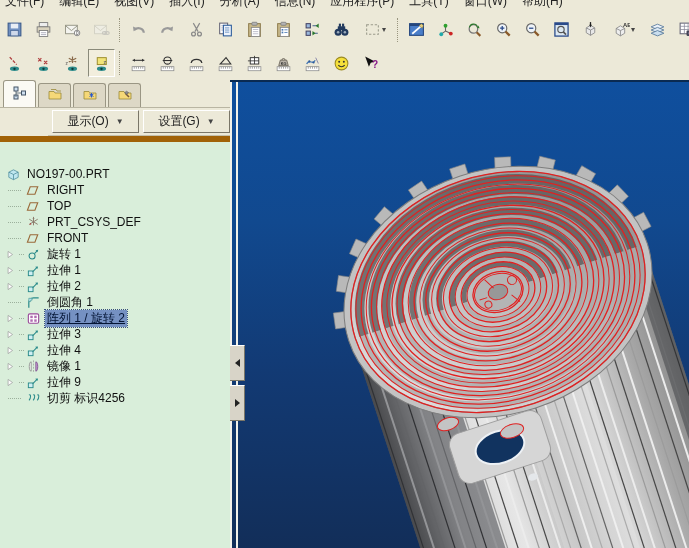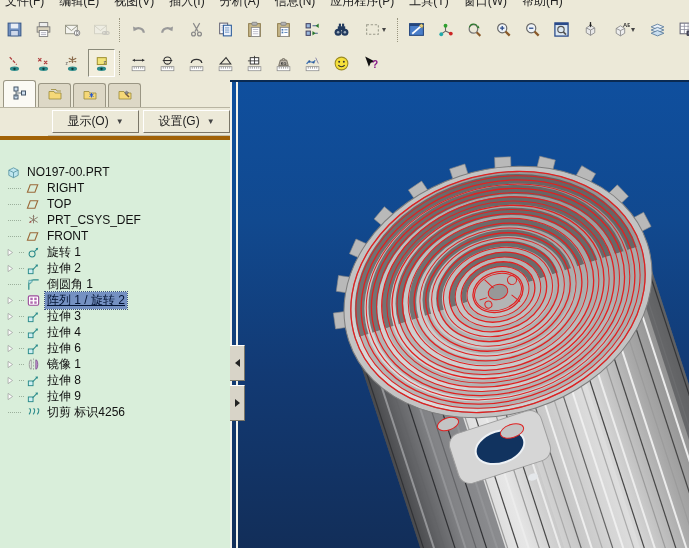--- a/index.html
+++ b/index.html
@@ -24,21 +24,21 @@
   
   #nav{position:absolute;left:0;top:80px;width:230px;bottom:0;background:#ece9d8;display:flex;flex-direction:column;}
   #navtabs{height:27px;display:flex;align-items:flex-end;padding-left:3px;gap:2px;border-bottom:1px solid #b9b5a2;}
   .ntab{width:31px;height:23px;display:flex;align-items:center;justify-content:center;
         background:#ddd8c6;border:1px solid #9a9684;border-bottom:none;border-radius:3px 3px 0 0;}
   .ntab.active{background:#fbfaf4;height:26px;}
   #navbtns{height:27px;display:flex;align-items:center;gap:4px;padding-left:4px;border-bottom:1px solid #c4c0ac;margin-left:48px;}
   .navbtn{width:97px;height:21px;background:#ece9d8;border:1px solid;border-color:#fff #7a7668 #7a7668 #fff;
           display:flex;align-items:center;justify-content:center;gap:6px;font-size:12px;color:#222;}
   .navbtn .caret{font-size:8px;}
-  #tree{flex:1;background:#d9eeda;border-top:4px solid #a16207;overflow:hidden;padding-top:24px;}
+  #tree{flex:1;background:#d9eeda;border-top:6px solid #a16207;overflow:hidden;padding-top:24px;}
   .trow{display:flex;align-items:center;height:16px;padding-left:5px;white-space:nowrap;cursor:default;}
   .tgut{width:20px;flex:0 0 auto;display:flex;align-items:center;}
   .tgut .dots{width:13px;border-bottom:1px dotted #9cb09c;height:1px;margin-left:3px;}
   .ticon{width:17px;flex:0 0 auto;display:flex;align-items:center;justify-content:center;margin-right:3px;}
   .tlabel{font-size:12px;color:#111;padding:0 2px;}
   .trow.selected .tlabel{background:#7591c2;color:#041535;outline:1px dotted #3a507e;text-decoration:underline;}
   
   #viewport{position:absolute;left:230px;right:0;top:80px;bottom:0;border-top:2px solid #0a2a52;
             background:linear-gradient(180deg,#0f4f9e 0%,#11498f 30%,#123a74 62%,#122e59 100%);overflow:hidden;}
   .sashline{position:absolute;top:0;bottom:0;width:2px;background:#f2f1ea;}
@@ -549,20 +549,36 @@
             </svg>
             <span class="dots" style="width:5px"></span>
           </span>
           <span class="ticon">
             <svg width="15" height="15" viewBox="0 0 16 16">
               <rect x="2.5" y="8.5" width="5" height="5" fill="#cfeef2" stroke="#2a8a8a" stroke-width="1"></rect>
               <path d="M7 9.5 12 4.5" stroke="#2a8a8a" stroke-width="1.1" fill="none"></path>
               <path d="M12.8 3.6l-3 .5 2.3 2.3z" fill="#2a8a8a"></path>
             </svg>
           </span>
+          <span class="tlabel">拉伸 1</span>
+        </div>
+        <div class="trow">
+          <span class="tgut">
+            <svg width="11" height="11" viewBox="0 0 16 16">
+              <path d="M4.5 3.5v9l6.5-4.5z" fill="#fcfcfc" stroke="#9a9a9a" stroke-width="1"></path>
+            </svg>
+            <span class="dots" style="width:5px"></span>
+          </span>
+          <span class="ticon">
+            <svg width="15" height="15" viewBox="0 0 16 16">
+              <rect x="2.5" y="8.5" width="5" height="5" fill="#cfeef2" stroke="#2a8a8a" stroke-width="1"></rect>
+              <path d="M7 9.5 12 4.5" stroke="#2a8a8a" stroke-width="1.1" fill="none"></path>
+              <path d="M12.8 3.6l-3 .5 2.3 2.3z" fill="#2a8a8a"></path>
+            </svg>
+          </span>
           <span class="tlabel">拉伸 2</span>
         </div>
         <div class="trow">
           <span class="tgut">
             <span class="dots"></span>
           </span>
           <span class="ticon">
             <svg width="15" height="15" viewBox="0 0 16 16">
               <path d="M3 13.5V8a5 5 0 0 1 5-5h5.5" fill="none" stroke="#2a8a8a" stroke-width="1.3"></path>
               <path d="M3 3.5h3.5v2h-1.5v1.5H3z" fill="#bfe6ef" stroke="#2a8a8a" stroke-width=".6"></path>
@@ -622,58 +638,26 @@
         </div>
         <div class="trow">
           <span class="tgut">
             <svg width="11" height="11" viewBox="0 0 16 16">
               <path d="M4.5 3.5v9l6.5-4.5z" fill="#fcfcfc" stroke="#9a9a9a" stroke-width="1"></path>
             </svg>
             <span class="dots" style="width:5px"></span>
           </span>
           <span class="ticon">
             <svg width="15" height="15" viewBox="0 0 16 16">
-              <rect x="2.5" y="8.5" width="5" height="5" fill="#cfeef2" stroke="#2a8a8a" stroke-width="1"></rect>
-              <path d="M7 9.5 12 4.5" stroke="#2a8a8a" stroke-width="1.1" fill="none"></path>
-              <path d="M12.8 3.6l-3 .5 2.3 2.3z" fill="#2a8a8a"></path>
-            </svg>
-          </span>
-          <span class="tlabel">拉伸 6</span>
-        </div>
-        <div class="trow">
-          <span class="tgut">
-            <svg width="11" height="11" viewBox="0 0 16 16">
-              <path d="M4.5 3.5v9l6.5-4.5z" fill="#fcfcfc" stroke="#9a9a9a" stroke-width="1"></path>
-            </svg>
-            <span class="dots" style="width:5px"></span>
-          </span>
-          <span class="ticon">
-            <svg width="15" height="15" viewBox="0 0 16 16">
               <path d="M5.5 3C2.8 3 2.8 13 5.5 13z" fill="#fff" stroke="#888" stroke-width=".9"></path>
               <path d="M10.5 3c2.7 0 2.7 10 0 10z" fill="#caa0d8" stroke="#7a4a8a" stroke-width=".9"></path>
               <path d="M8 1.5v13" stroke="#999" stroke-width=".8" stroke-dasharray="2 1.4" fill="none"></path>
             </svg>
           </span>
           <span class="tlabel">镜像 1</span>
-        </div>
-        <div class="trow">
-          <span class="tgut">
-            <svg width="11" height="11" viewBox="0 0 16 16">
-              <path d="M4.5 3.5v9l6.5-4.5z" fill="#fcfcfc" stroke="#9a9a9a" stroke-width="1"></path>
-            </svg>
-            <span class="dots" style="width:5px"></span>
-          </span>
-          <span class="ticon">
-            <svg width="15" height="15" viewBox="0 0 16 16">
-              <rect x="2.5" y="8.5" width="5" height="5" fill="#cfeef2" stroke="#2a8a8a" stroke-width="1"></rect>
-              <path d="M7 9.5 12 4.5" stroke="#2a8a8a" stroke-width="1.1" fill="none"></path>
-              <path d="M12.8 3.6l-3 .5 2.3 2.3z" fill="#2a8a8a"></path>
-            </svg>
-          </span>
-          <span class="tlabel">拉伸 8</span>
         </div>
         <div class="trow">
           <span class="tgut">
             <svg width="11" height="11" viewBox="0 0 16 16">
               <path d="M4.5 3.5v9l6.5-4.5z" fill="#fcfcfc" stroke="#9a9a9a" stroke-width="1"></path>
             </svg>
             <span class="dots" style="width:5px"></span>
           </span>
           <span class="ticon">
             <svg width="15" height="15" viewBox="0 0 16 16">

